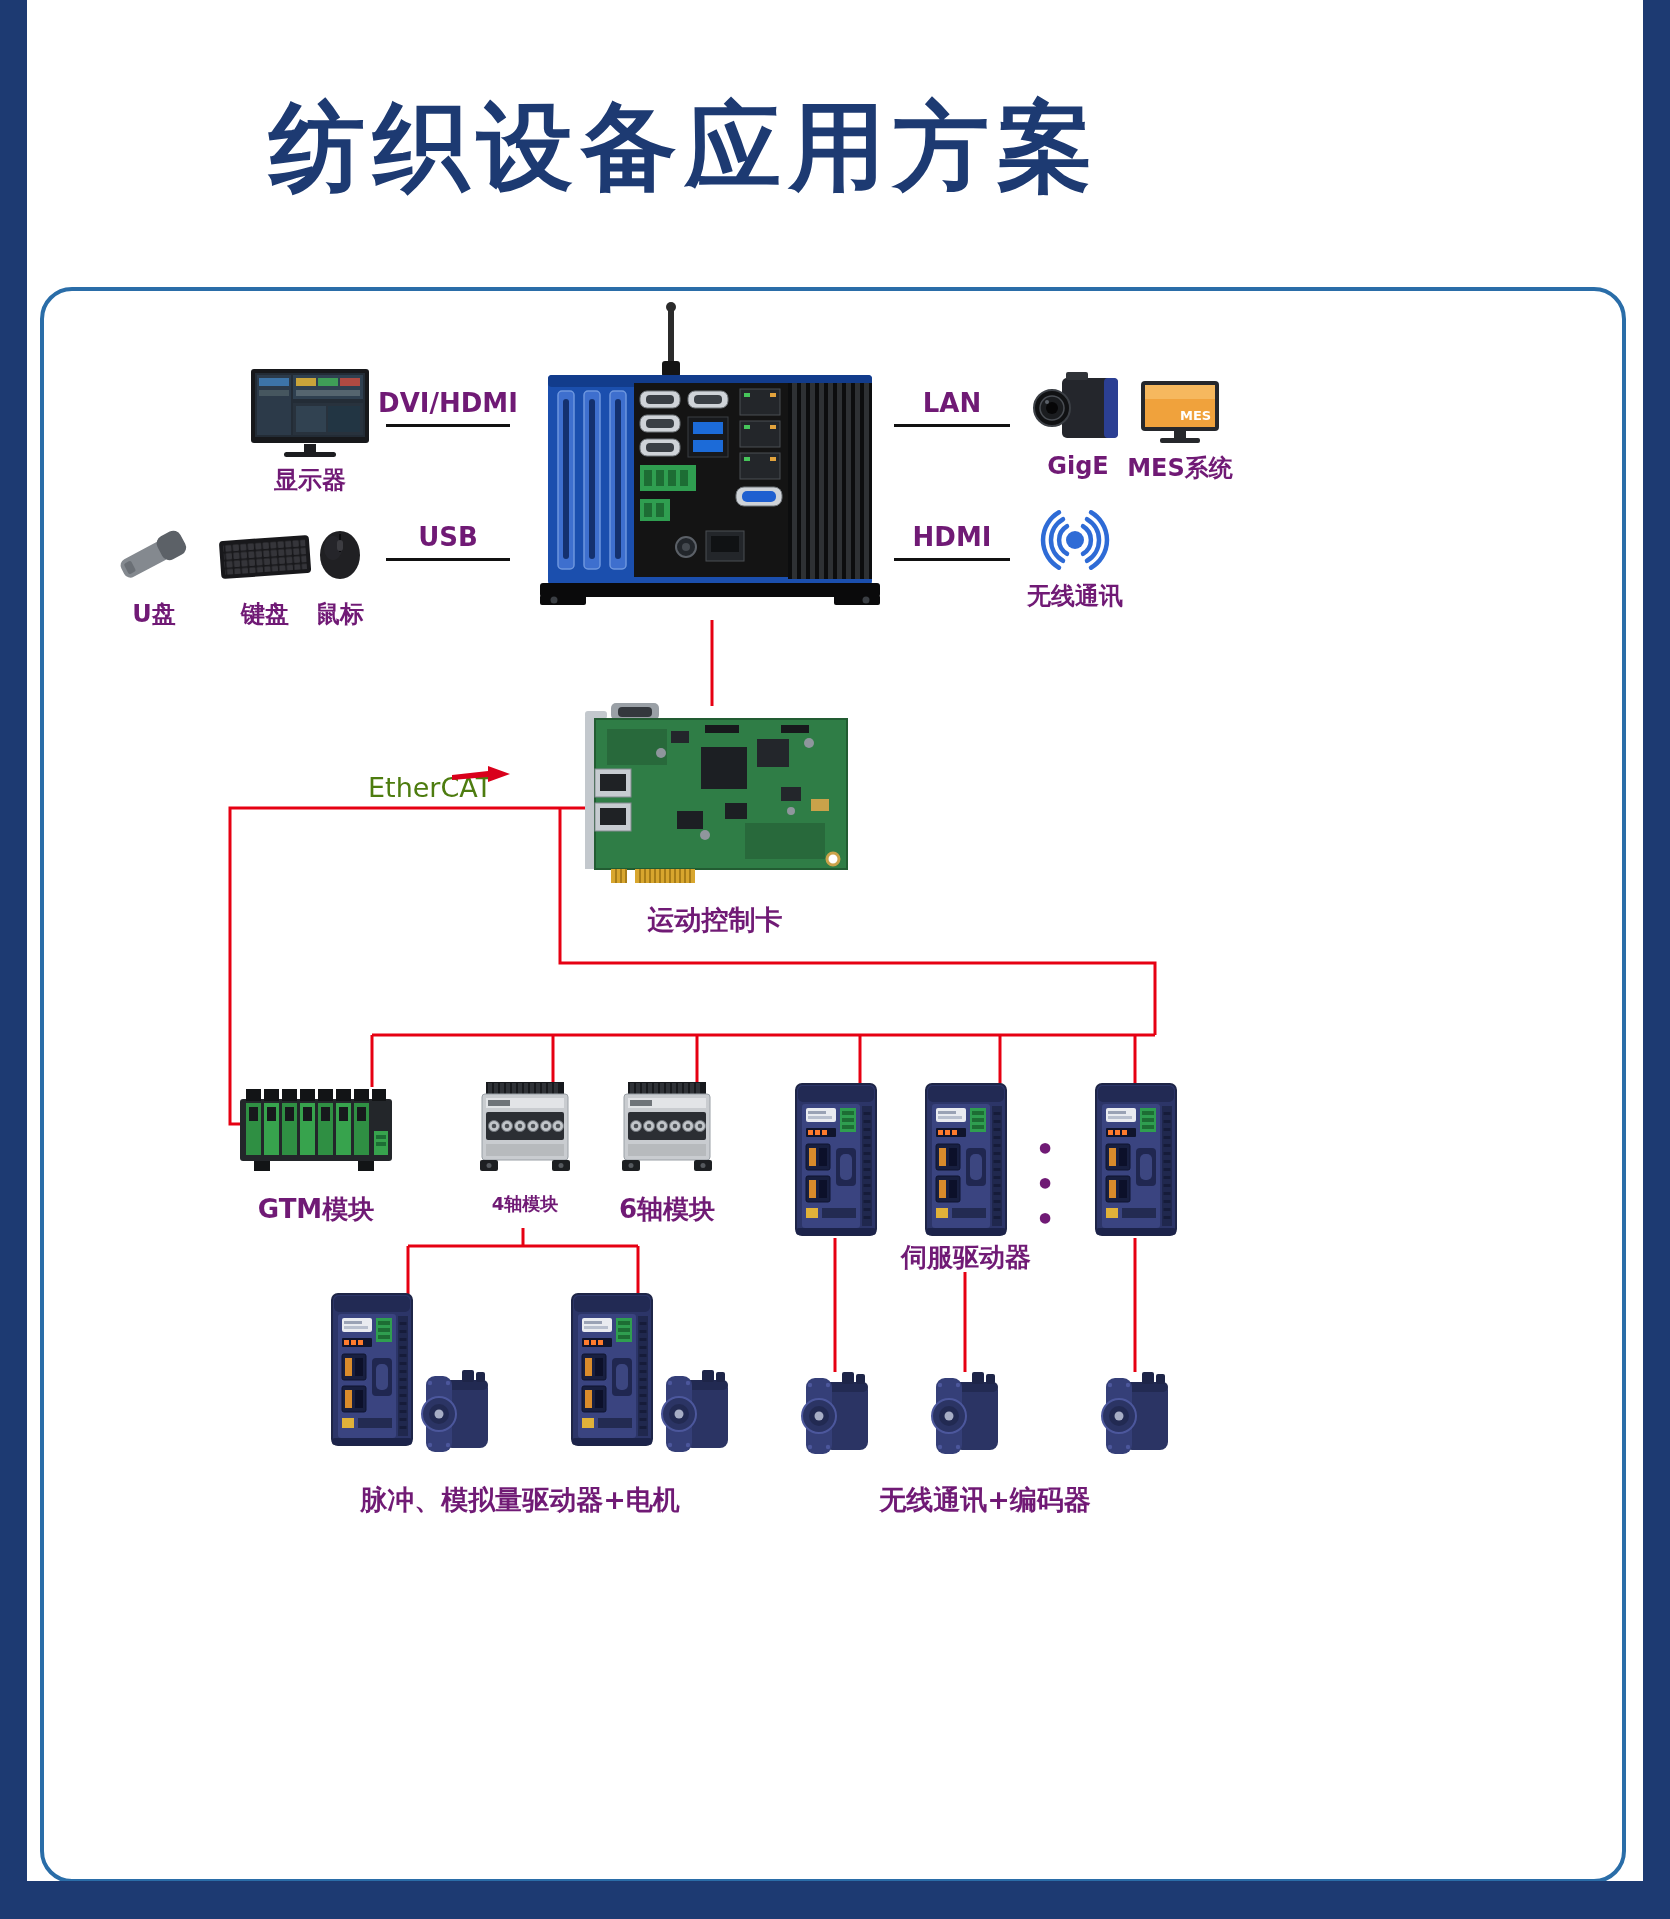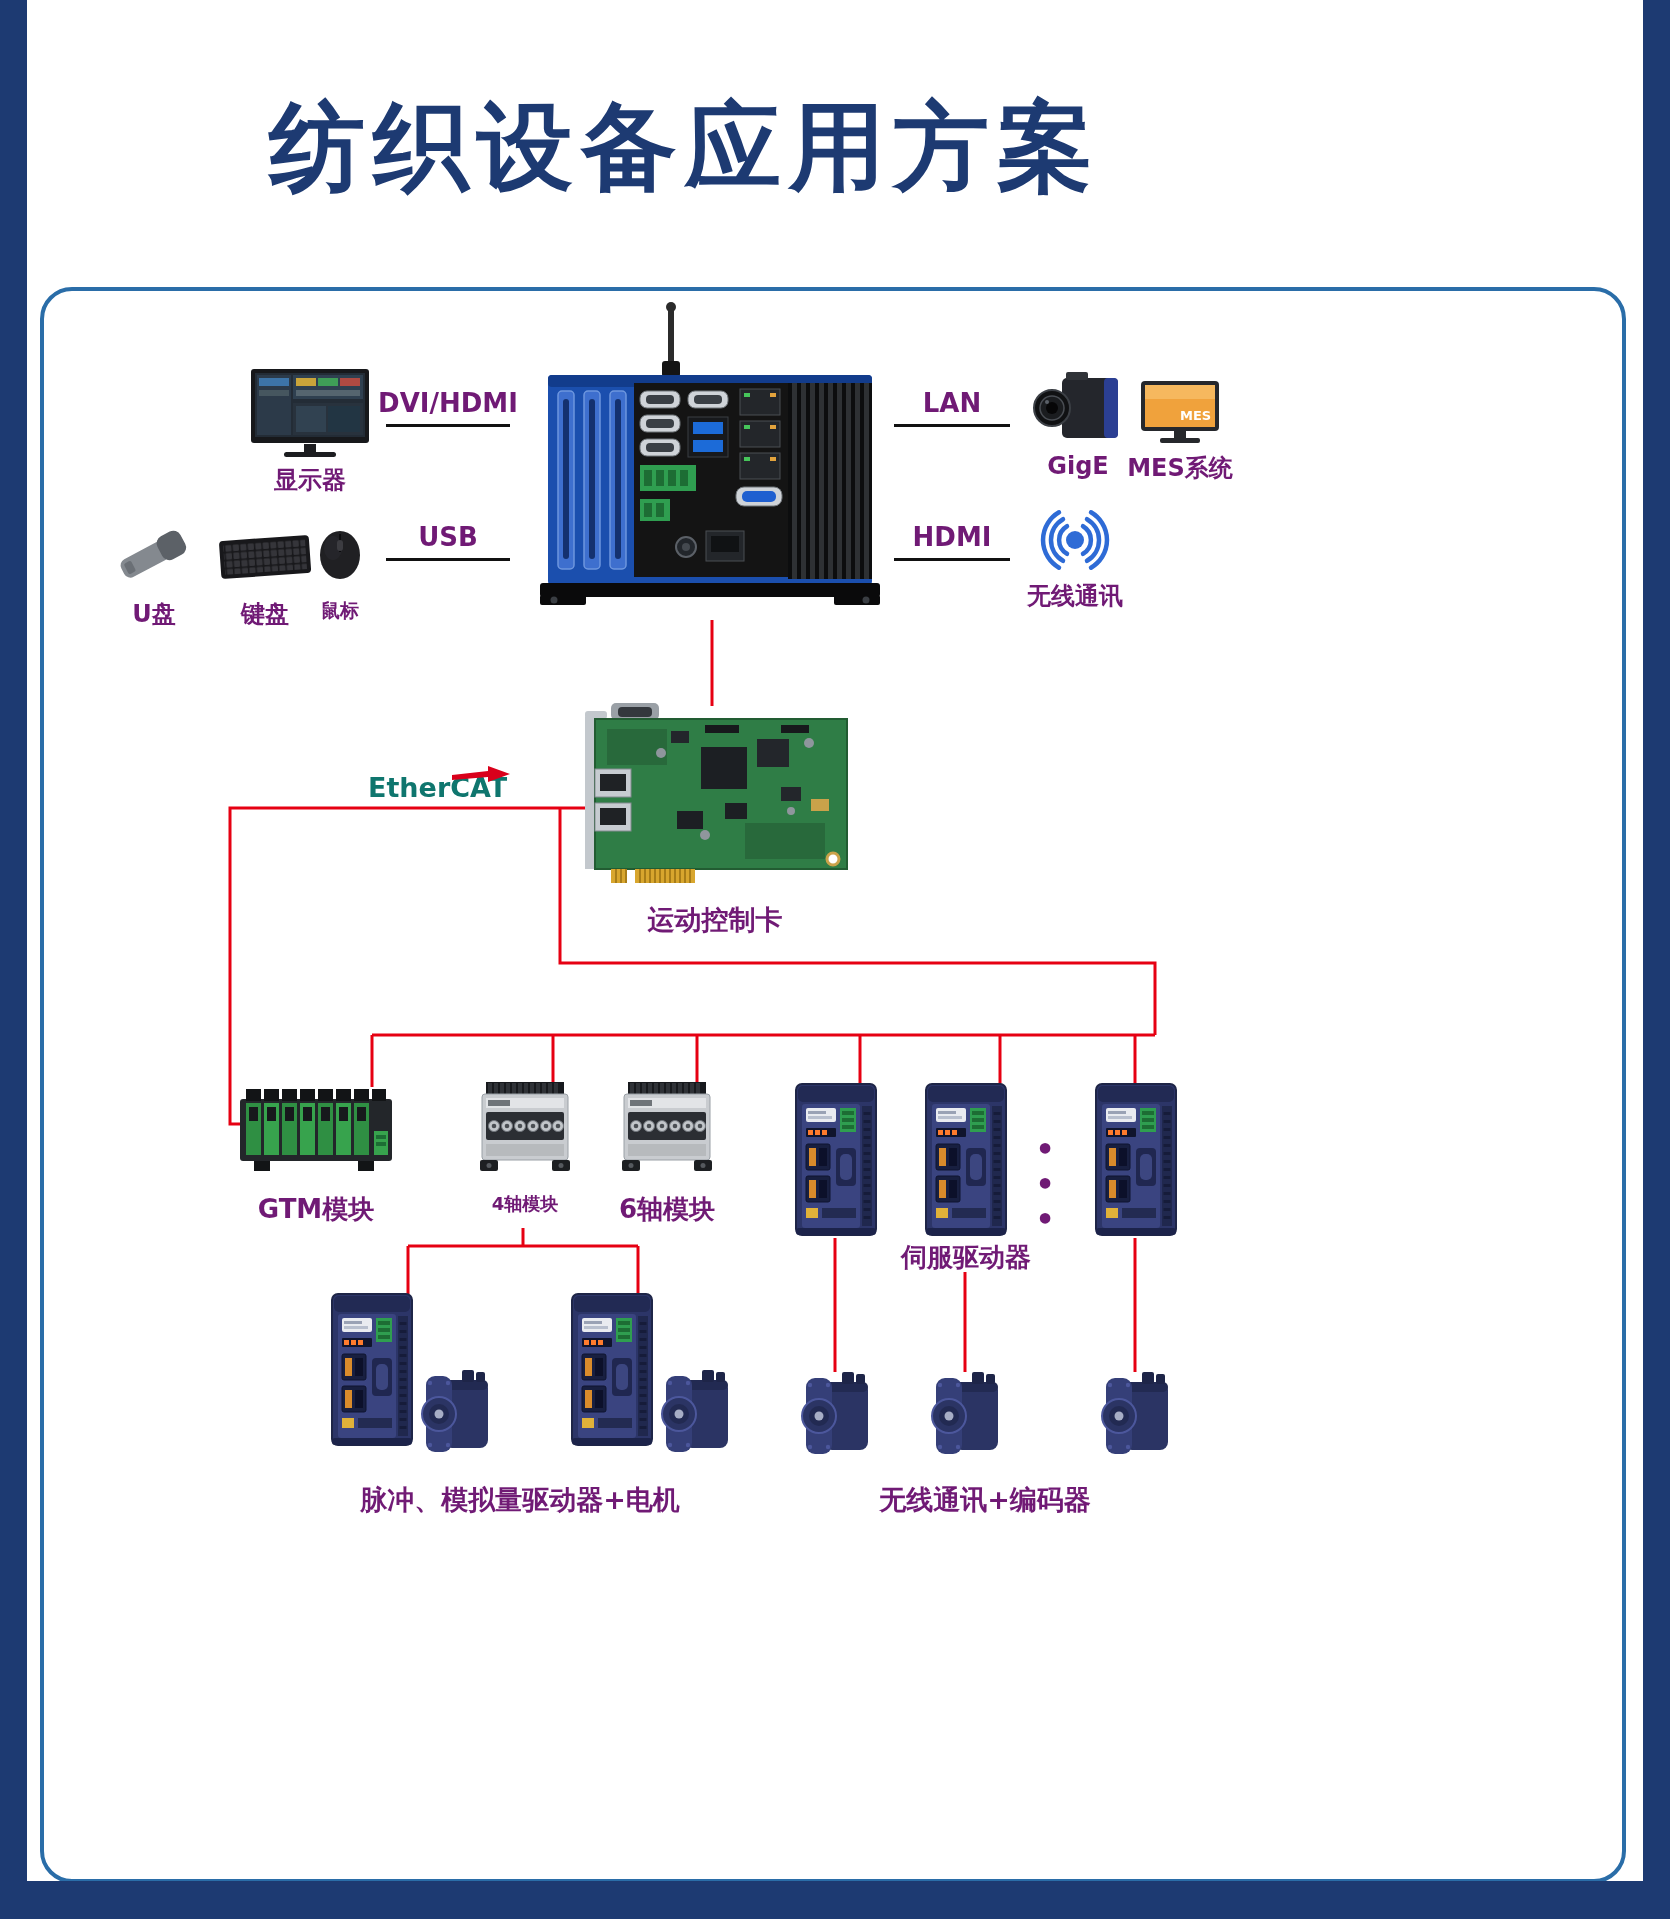--- a/index.html
+++ b/index.html
@@ -19,21 +19,21 @@
   }
   .device{position:absolute;z-index:10;}
   .label{position:absolute;font-weight:bold;color:#701a75;text-align:center;z-index:12;}
   .conn-line{position:absolute;height:3px;background:#111;z-index:12;}
   #red-lines{position:absolute;left:0;top:0;z-index:4;}
   .mes-screen-text{
     position:absolute;left:40px;top:28px;color:#ffffff;font-weight:bold;
     font-size:13px;z-index:13;
   }
   .ethercat-wrap{position:absolute;left:368px;top:772px;width:150px;height:40px;z-index:12;}
-  .ethercat-text{font-size:27px;font-weight:bold;color:#0f766e;}
+  .ethercat-text{font-size:27px;font-weight:normal;color:#4d7c0f;}
   .dots{letter-spacing:14px;font-size:30px;font-weight:bold;}
 </style>
 </head>
 <body>
 
 <svg width="0" height="0" style="position:absolute" aria-hidden="true">
   <defs>
     <symbol id="sym-drive" viewBox="0 0 84 155">
       <rect x="2" y="2" width="80" height="151" rx="6" fill="#2c3568" stroke="#1e2547" stroke-width="2"></rect>
       <rect x="4" y="4" width="76" height="16" rx="5" fill="#222a54"></rect>
@@ -305,21 +305,21 @@
 <div class="label" style="left:205px;top:598px;width:120px;font-size:24px">键盘</div>
 
 <div class="device" style="left:314px;top:524px">
   <svg width="52" height="58" viewBox="0 0 52 58">
     <ellipse cx="26" cy="31" rx="20" ry="24" fill="#202023"></ellipse>
     <ellipse cx="19" cy="24" rx="9" ry="12" fill="#2a2a2e" opacity="0.6"></ellipse>
     <path d="M26 10 V28" stroke="#0c0c0e" stroke-width="2"></path>
     <rect x="23" y="16" width="6" height="11" rx="3" fill="#3c3c41"></rect>
   </svg>
 </div>
-<div class="label" style="left:280px;top:598px;width:120px;font-size:19px">鼠标</div>
+<div class="label" style="left:280px;top:598px;width:120px;font-size:24px">鼠标</div>
 
 <div class="label" style="left:852px;top:388px;width:200px;font-size:26px">LAN</div>
 <div class="conn-line" style="left:894px;top:424px;width:116px"></div>
 
 <div class="device" style="left:1032px;top:372px">
   <svg width="92" height="72" viewBox="0 0 92 72">
     <rect x="30" y="6" width="56" height="60" rx="5" fill="#24262c"></rect>
     <rect x="72" y="6" width="14" height="60" rx="4" fill="#2b3f93"></rect>
     <rect x="34" y="0" width="22" height="8" rx="2" fill="#303338"></rect>
     <circle cx="20" cy="36" r="18" fill="#101113" stroke="#3c4046" stroke-width="2"></circle>

